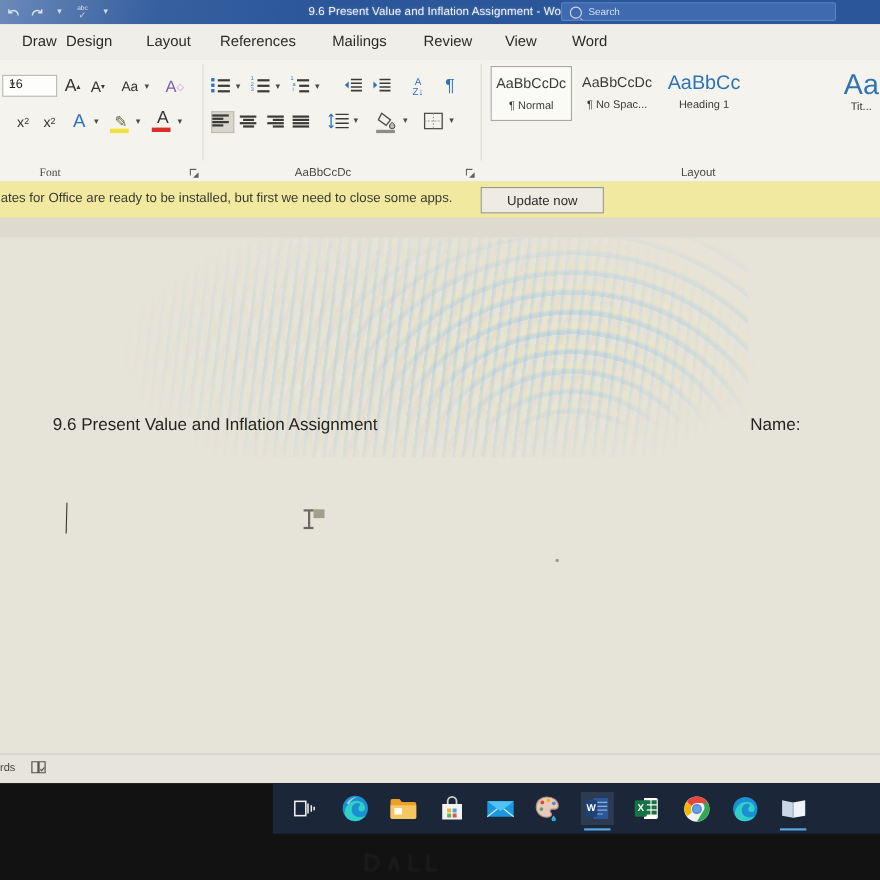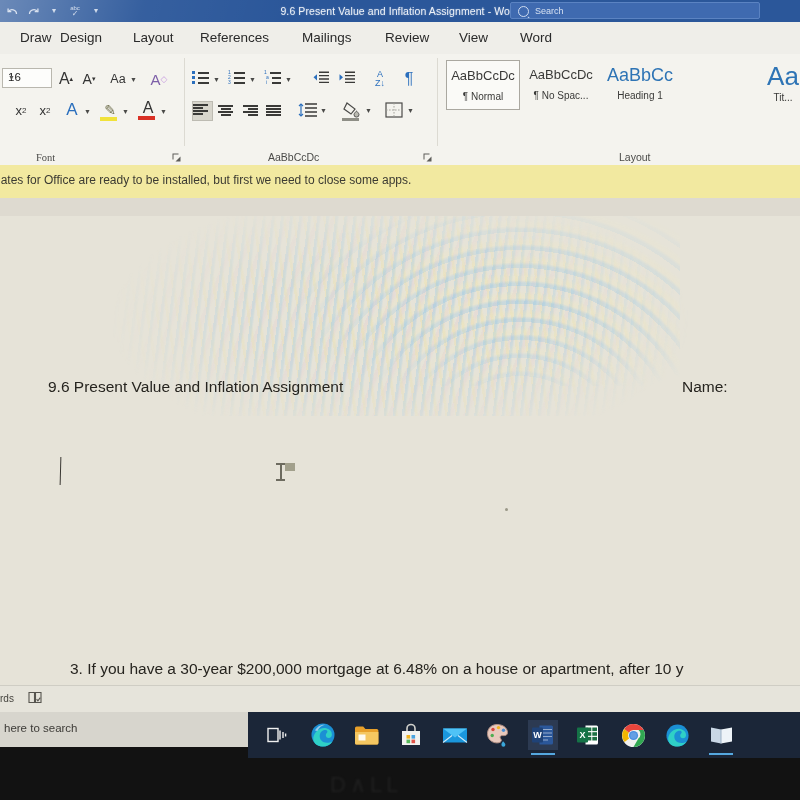--- a/index.html
+++ b/index.html
@@ -446,32 +446,32 @@
       <div class="stylecell" style="left:759px;width:48px;">
         <span class="samp style-h" style="font-size:26px;line-height:32px;">Aa</span>
         <span class="nm">Tit...</span>
       </div>
 
       <div class="grp-label" style="left:619px;">Layout</div>
     </div>
 
     <div id="updatebar">
       <div class="msg">dates for Office are ready to be installed, but first we need to close some apps.</div>
+      <div id="update-now">Update now</div>
     </div>
 
     <div id="doccanvas">
       <div class="bezel-top"></div>
       <div id="page">
         <div class="moire"></div>
         <div class="moire2"></div>
       </div>
 
       <div class="doctext" style="left:48px;top:180px;">9.6 Present Value and Inflation Assignment</div>
       <div class="doctext" style="left:682px;top:180px;">Name:</div>
-      <div class="doctext" style="left:70px;top:462px;">3. If you have a 30-year $200,000 mortgage at 6.48% on a house or apartment, after 10 y</div>
 
       <div style="position:absolute;left:60px;top:259px;width:1.4px;height:28px;background:#3a3833;transform:rotate(1.5deg);"></div>
 
       <div id="ibeam" style="top:265px;">
         <div class="tb t"></div>
           <div class="stem"></div>
           <div class="tb b"></div>
       </div>
       <div id="ibeam-flag" style="top:265px;"></div>
 
@@ -484,23 +484,20 @@
         <svg width="14" height="13" viewBox="0 0 14 13">
             <path d="M1 1.5h5.5v10H1z M7.5 1.5H13v10H7.5z" fill="none" stroke="#56544e" stroke-width="1.1"></path>
             <path d="M8.6 8.2l1.3 1.6 2.4-3.2" fill="none" stroke="#56544e" stroke-width="1.1"></path>
           </svg>
       </div>
     </div>
   </div>
 
   <div id="deskstrip"></div>
 
-  <div id="searchbar">
-    <span class="txt">here to search</span>
-  </div>
 
   <div id="taskbar">
 
     <div class="tbicon" style="left:14px;">
       <svg width="20" height="18" viewBox="0 0 20 18">
           <rect x="1" y="2.5" width="10" height="13" fill="none" stroke="#f0f0f0" stroke-width="1.4"></rect>
           <path d="M13 4.5v9M16 6v6M18.6 7.4v3.2" stroke="#f0f0f0" stroke-width="1.4"></path>
         </svg>
     </div>
 

